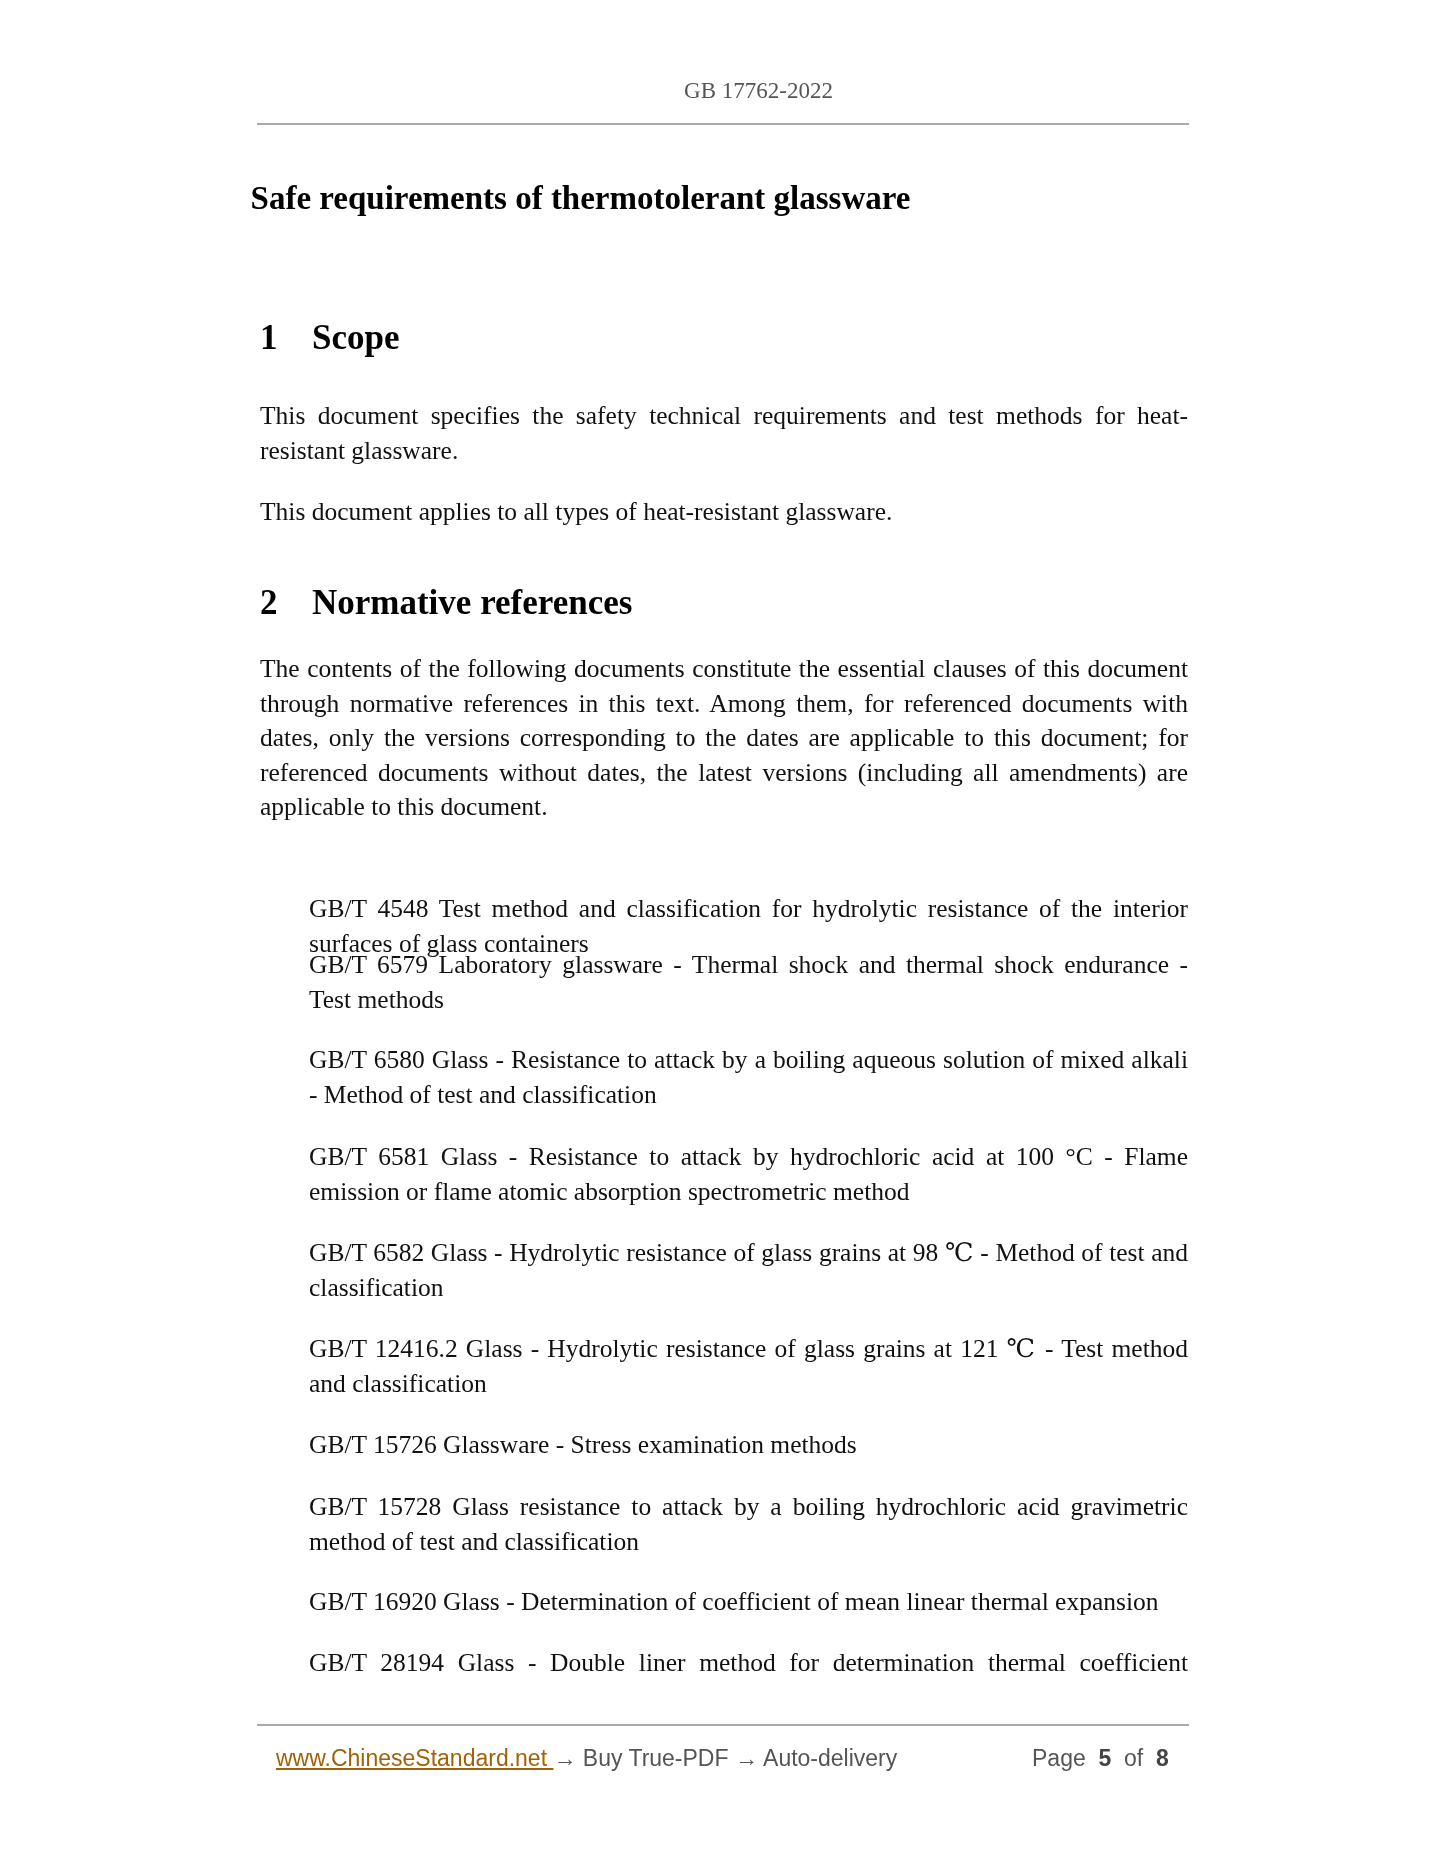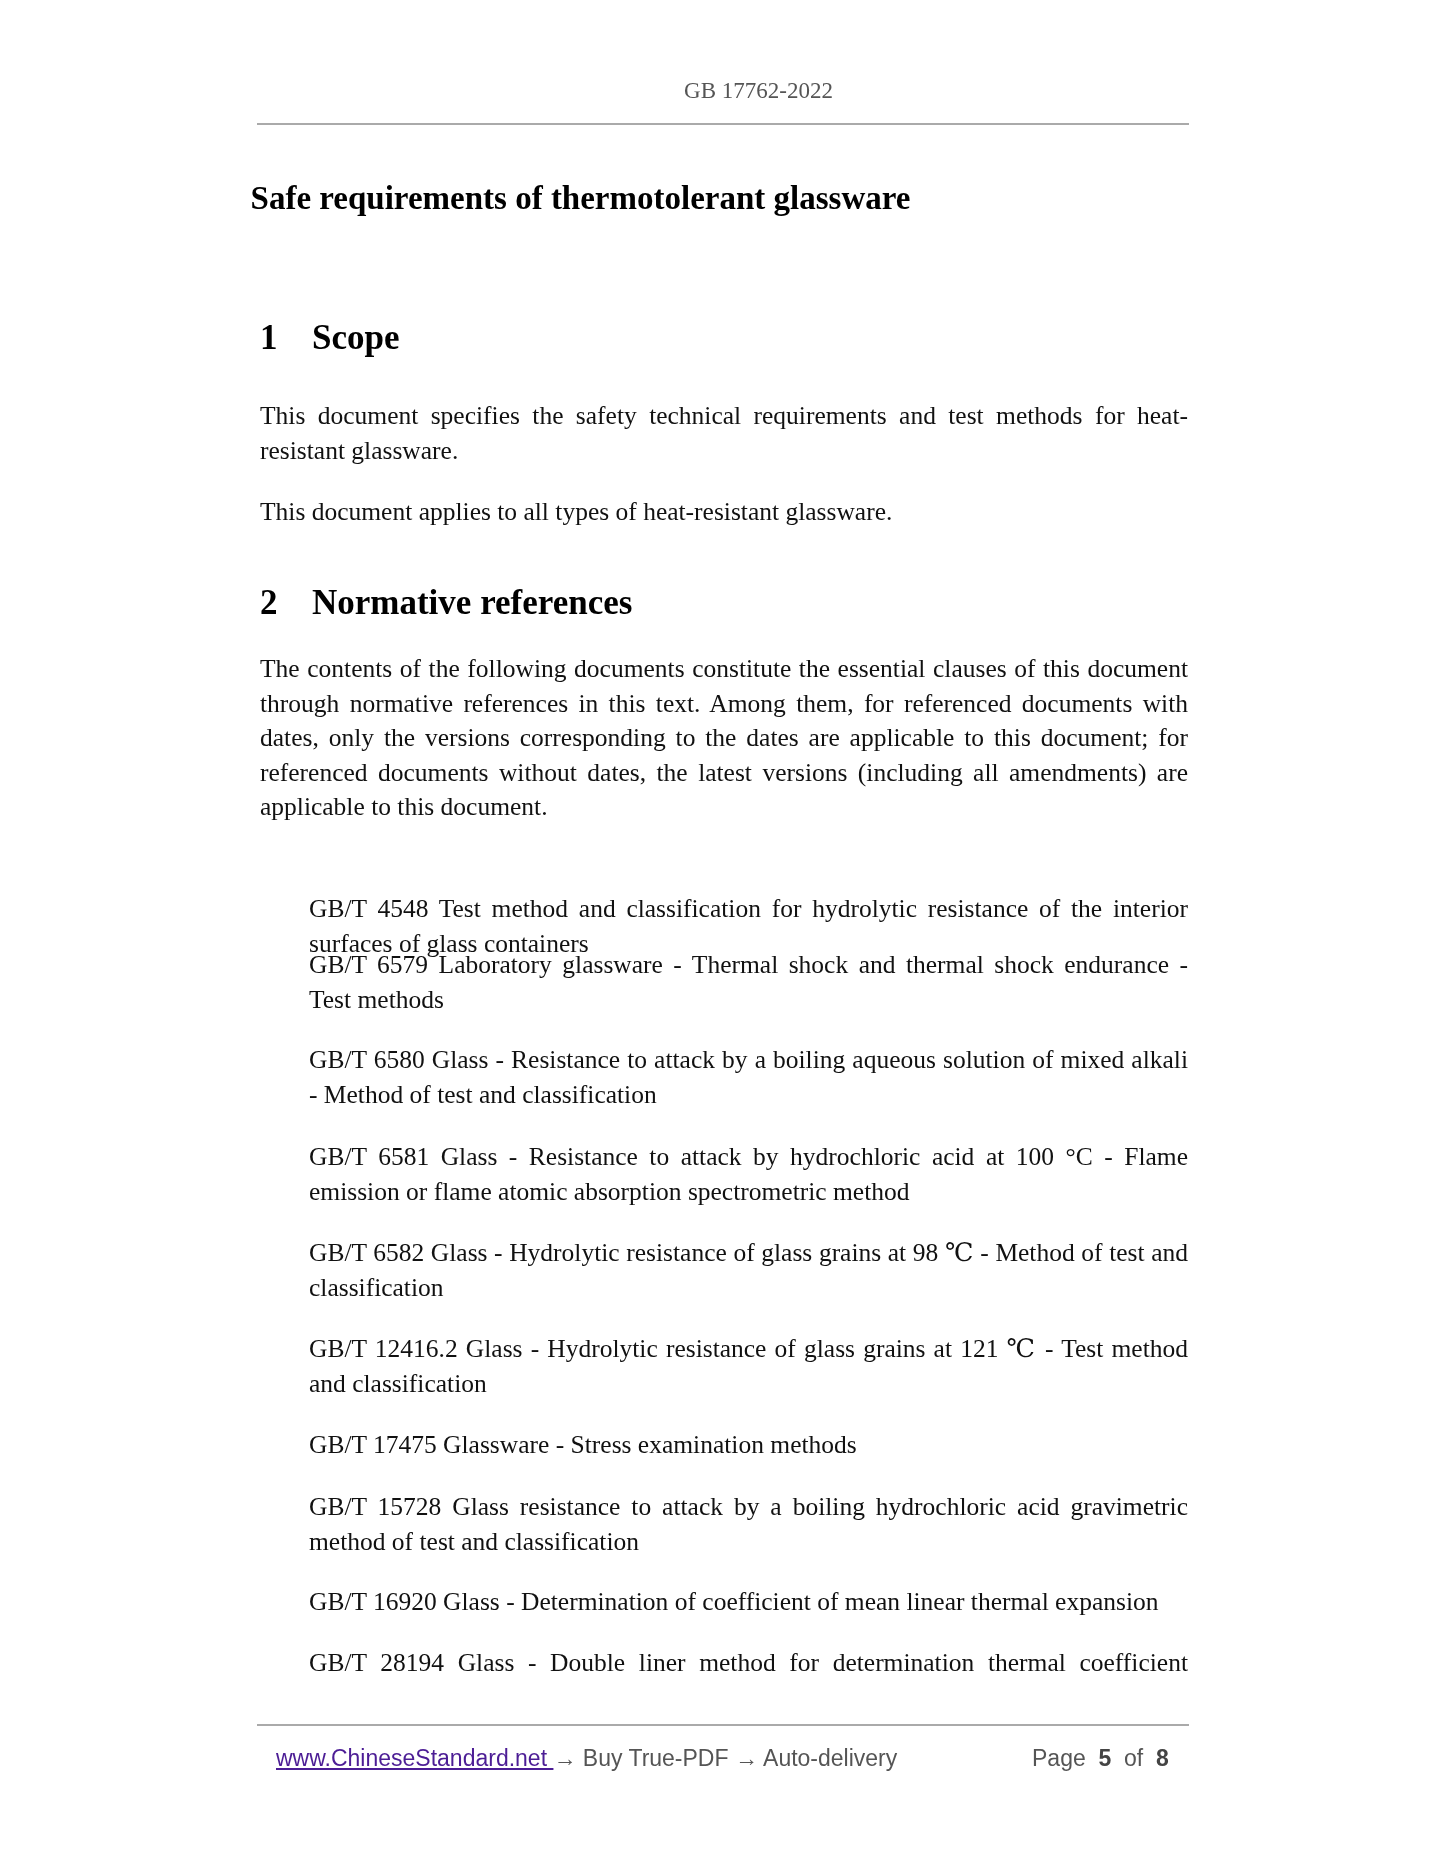--- a/index.html
+++ b/index.html
@@ -9,21 +9,21 @@
   .hdr-text { left: 0; width: 1445px; top: 78px; text-align: center; font-size: 23px; color: #555; margin-left: 36px; }
   .rule { left: 257px; width: 932px; height: 2px; background: #aaaaaa; }
   .title { left: 0; width: 1161px; top: 180px; text-align: center; font-size: 33px; font-weight: bold; color: #000; }
   .h1 { left: 260px; font-size: 35px; font-weight: bold; color: #000; }
   .h1 .num { display: inline-block; width: 52px; }
   .para { left: 260px; width: 928px; font-size: 25.5px; line-height: 34.6px; text-align: justify; color: #111; }
   .para.last-left { text-align-last: left; }
   .ref { left: 309px; width: 879px; font-size: 25.5px; line-height: 34.6px; text-align: justify; text-align-last: left; color: #111; }
   .ref.full { text-align-last: justify; }
   .footer { top: 1745px; font-family: "Liberation Sans", "DejaVu Sans", sans-serif; font-size: 23px; color: #555; }
-  .footer a { color: #4c1d95; text-decoration: underline; }
+  .footer a { color: #a16207; text-decoration: underline; }
   .pg b { color: #444; }
 </style>
 </head>
 <body>
 
 <div class="abs hdr-text">GB 17762-2022</div>
 <div class="abs rule" style="top:123px;"></div>
 
 <div class="abs title">Safe requirements of thermotolerant glassware</div>
 
@@ -39,21 +39,21 @@
 </div>
 
 <div class="abs para" style="top:652px;">The contents of the following documents constitute the essential clauses of this document through normative references in this text. Among them, for referenced documents with dates, only the versions corresponding to the dates are applicable to this document; for referenced documents without dates, the latest versions (including all amendments) are applicable to this document.</div>
 
 <div class="abs ref" style="top:892px;">GB/T 4548 Test method and classification for hydrolytic resistance of the interior surfaces of glass containers</div>
 <div class="abs ref" style="top:948px;">GB/T 6579 Laboratory glassware - Thermal shock and thermal shock endurance - Test methods</div>
 <div class="abs ref" style="top:1043px;">GB/T 6580 Glass - Resistance to attack by a boiling aqueous solution of mixed alkali - Method of test and classification</div>
 <div class="abs ref" style="top:1140px;">GB/T 6581 Glass - Resistance to attack by hydrochloric acid at 100 °C - Flame emission or flame atomic absorption spectrometric method</div>
 <div class="abs ref" style="top:1236px;">GB/T 6582 Glass - Hydrolytic resistance of glass grains at 98 ℃ - Method of test and classification</div>
 <div class="abs ref" style="top:1332px;">GB/T 12416.2 Glass - Hydrolytic resistance of glass grains at 121 ℃ - Test method and classification</div>
-<div class="abs ref" style="top:1428px;">GB/T 17475 Glassware - Stress examination methods</div>
+<div class="abs ref" style="top:1428px;">GB/T 15726 Glassware - Stress examination methods</div>
 <div class="abs ref" style="top:1490px;">GB/T 15728 Glass resistance to attack by a boiling hydrochloric acid gravimetric method of test and classification</div>
 <div class="abs ref" style="top:1585px;">GB/T 16920 Glass - Determination of coefficient of mean linear thermal expansion</div>
 <div class="abs ref full" style="top:1646px;">GB/T 28194 Glass - Double liner method for determination thermal coefficient</div>
 
 <div class="abs rule" style="top:1724px;"></div>
 
 <div class="abs footer" style="left:276px;">
   <a>www.ChineseStandard.net </a><span>→</span><span> Buy True-PDF </span><span>→</span><span> Auto-delivery</span>
 </div>
 

